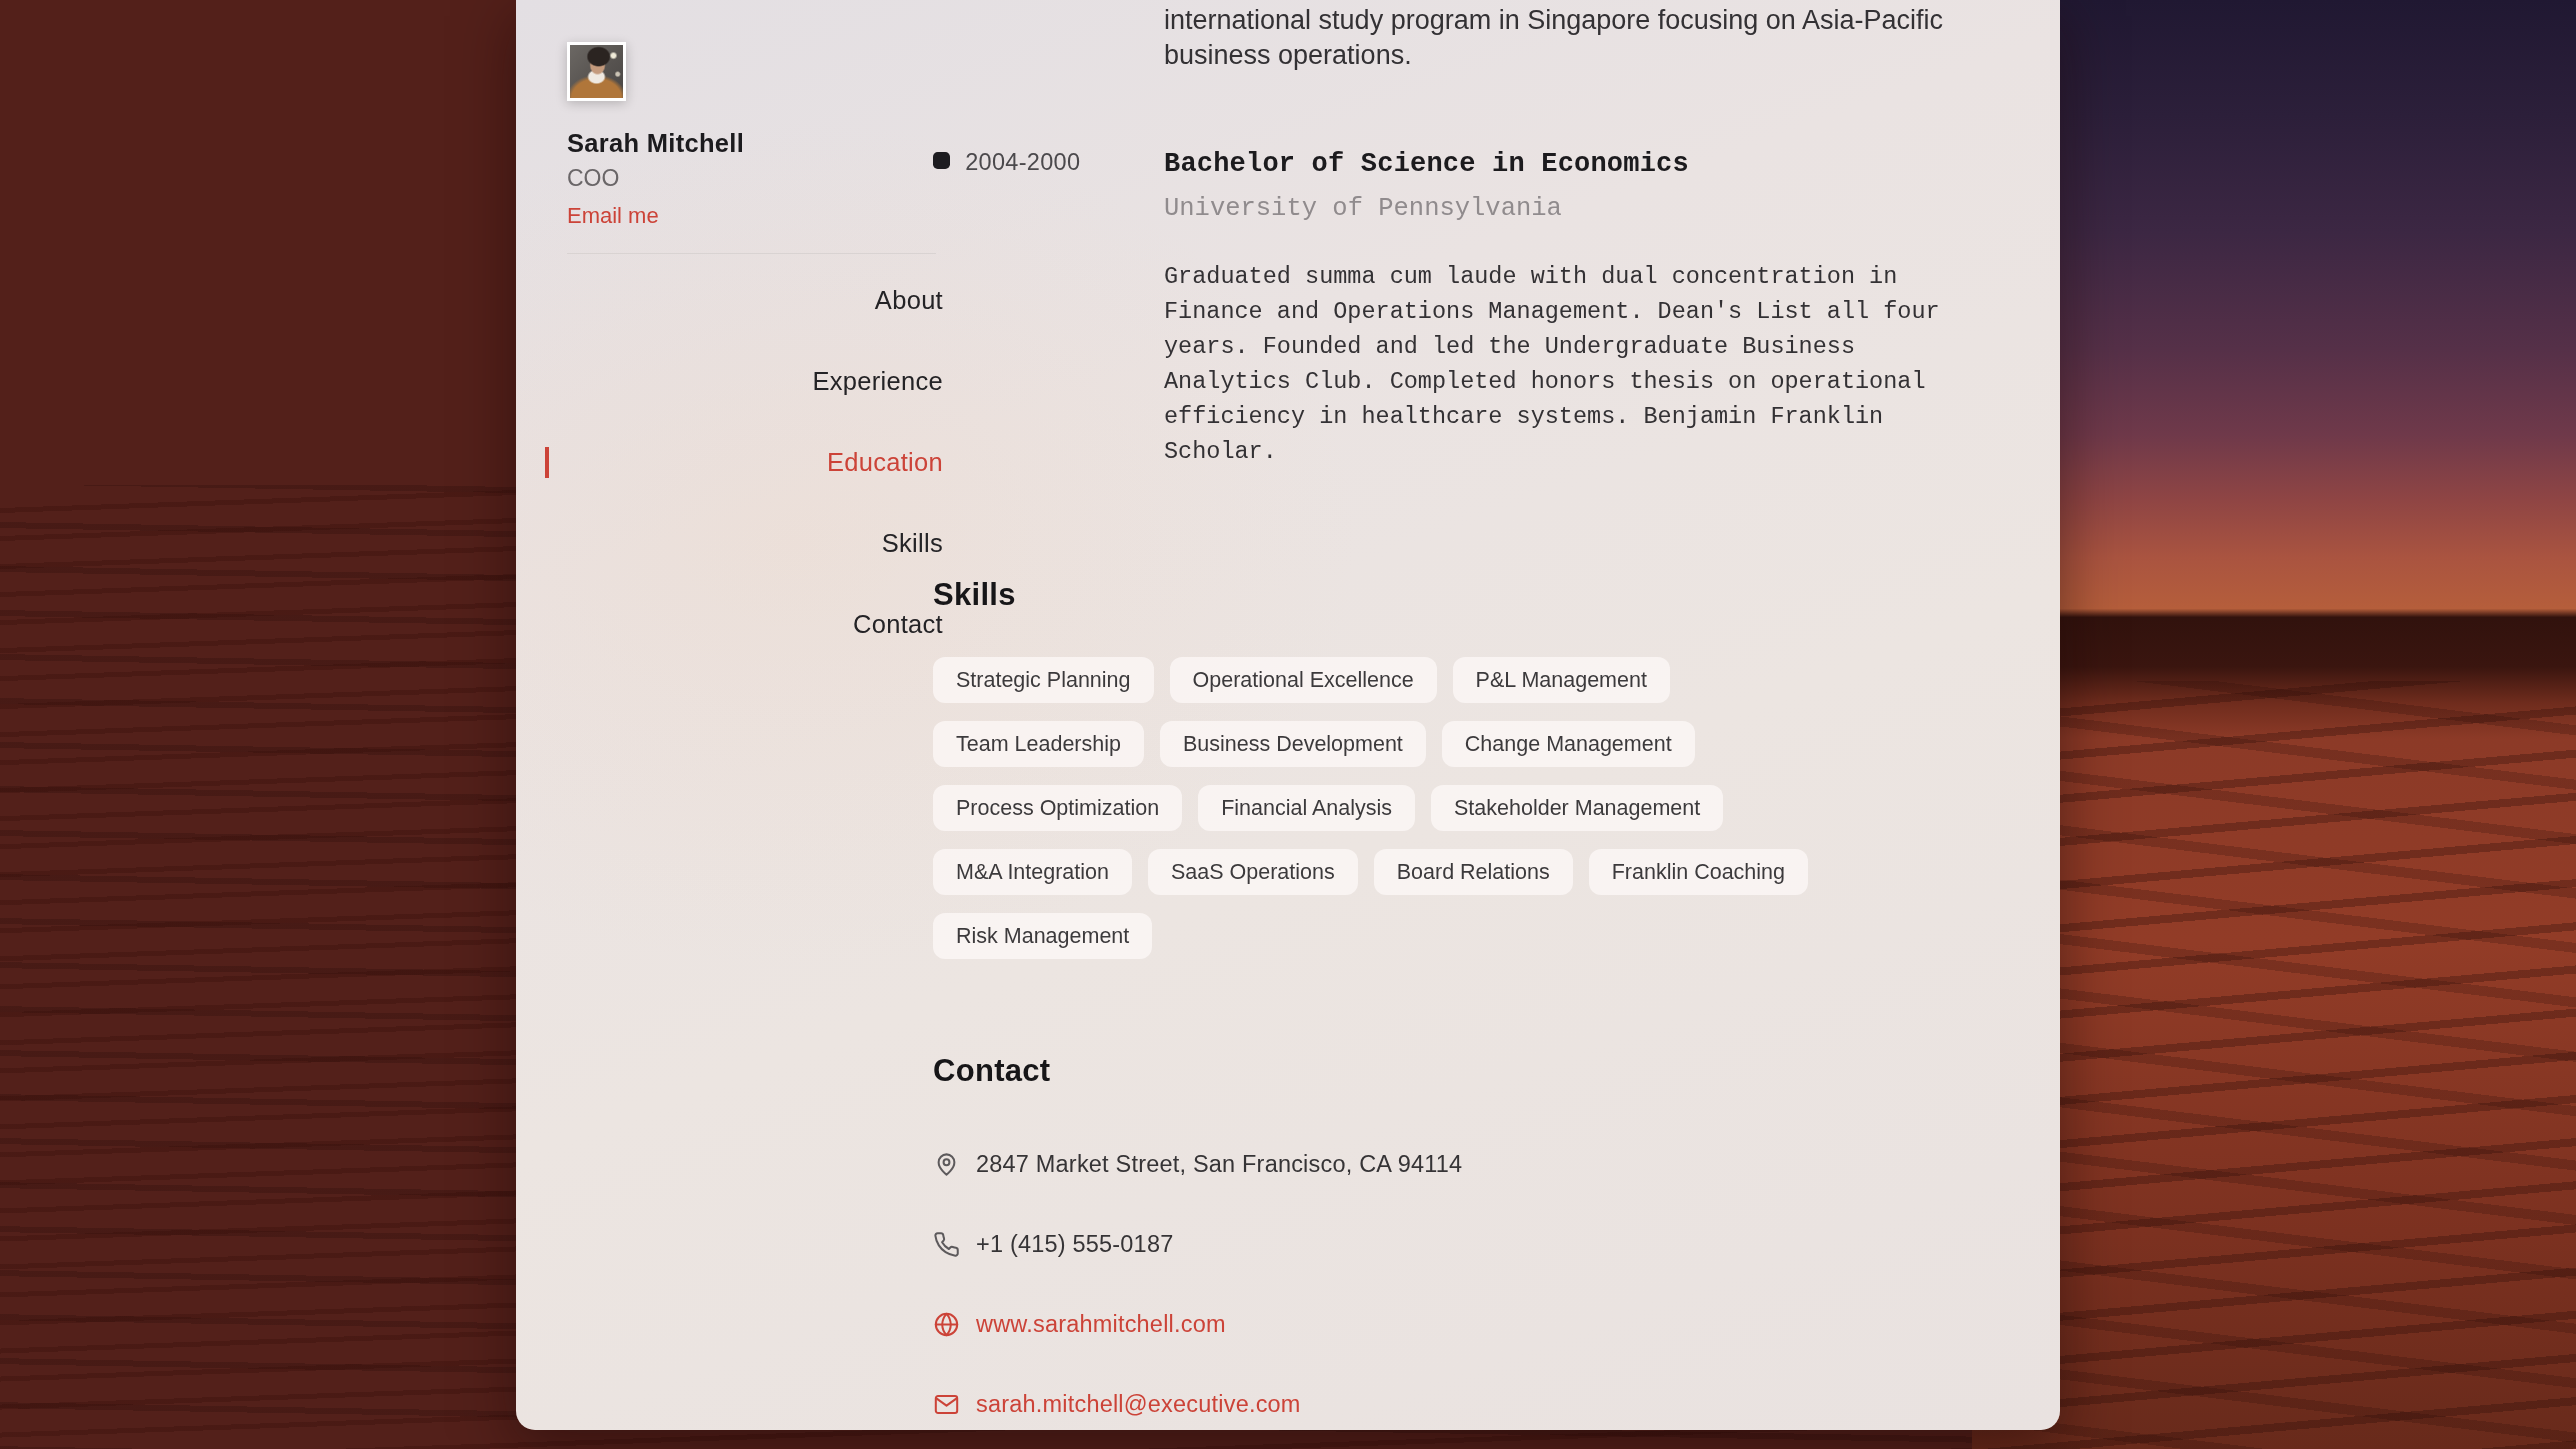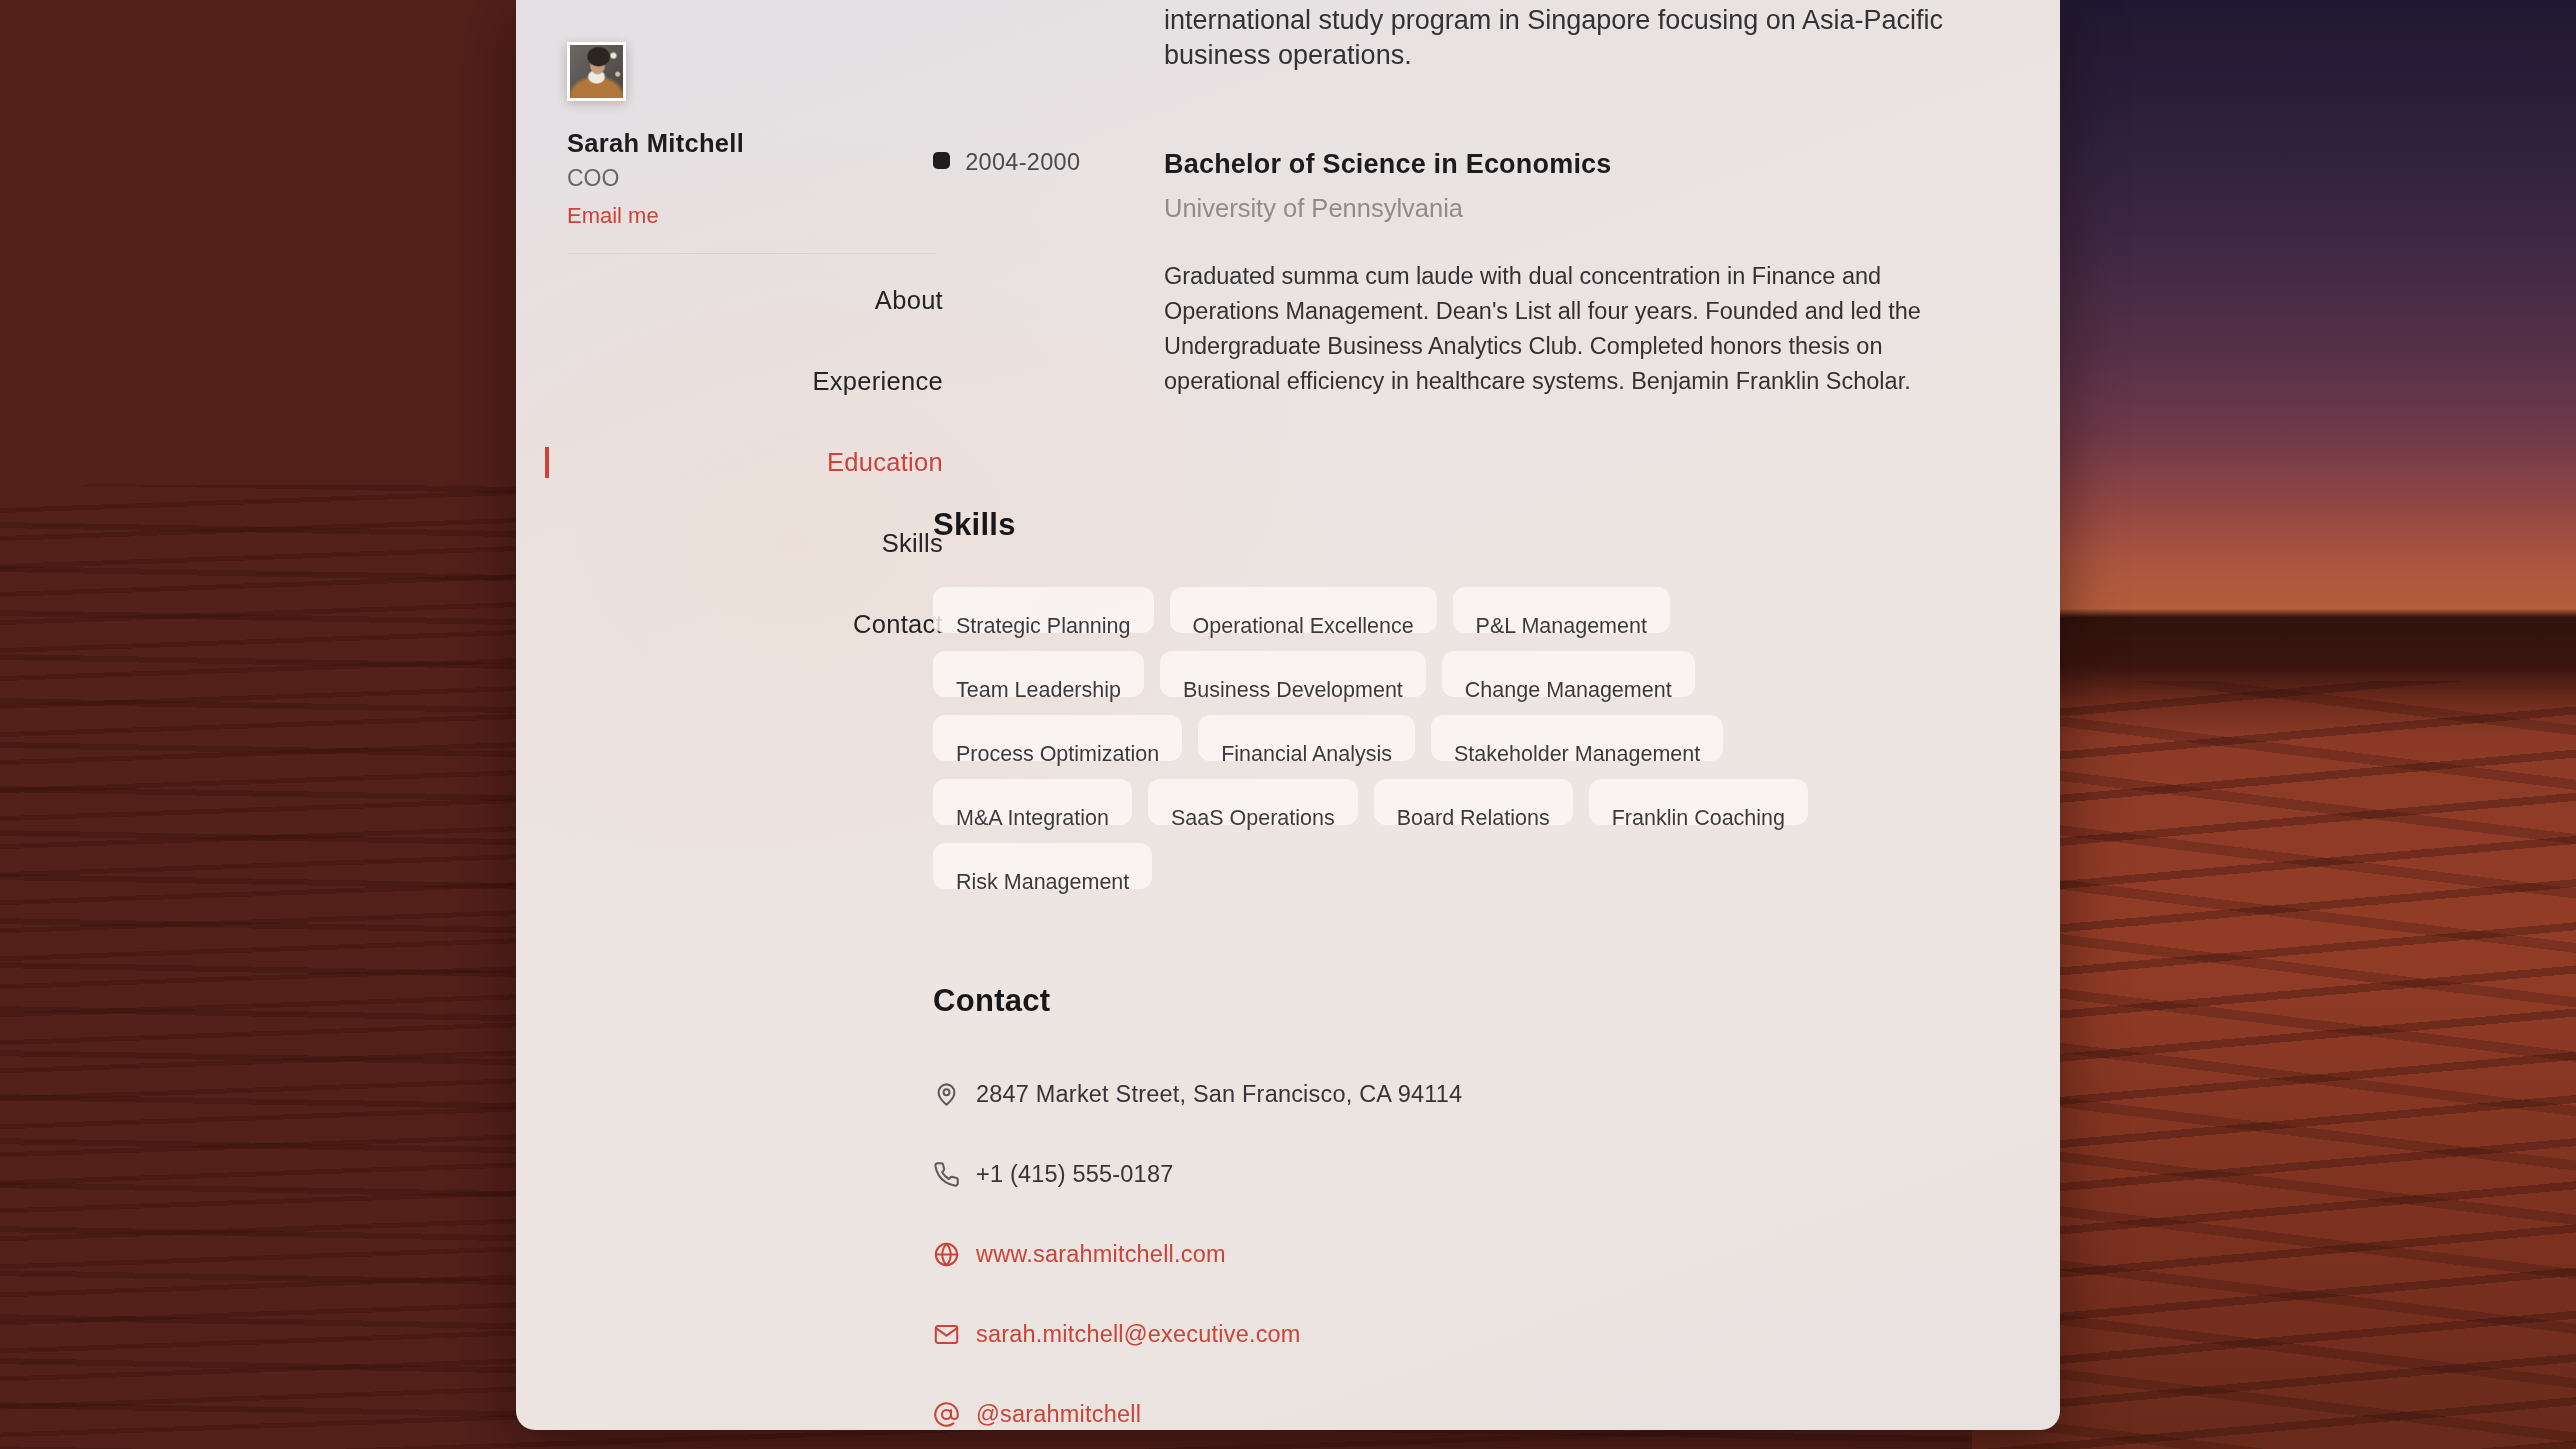--- a/index.html
+++ b/index.html
@@ -75,30 +75,30 @@
   .nav a{display:block;font-size:25.5px;line-height:31px;font-weight:500;color:#242326;margin-bottom:50px;text-decoration:none;cursor:pointer;letter-spacing:0.3px;}
   .nav a.active{color:var(--accent);border-left:4.7px solid var(--accent);padding-left:17.4px;margin-left:-22px;}
 
   
   .main{position:absolute;left:417px;top:0;width:1023px;}
   .overflow-para{padding-top:2.7px;margin-left:231px;width:802px;font-size:27px;line-height:35px;color:var(--body);}
   .edu-entry{display:flex;margin-top:75px;}
   .edu-when{width:231px;display:flex;align-items:flex-start;flex:none;}
   .tl-square{width:17.4px;height:17.4px;border-radius:4.7px;background:#1d1c20;margin-top:4px;flex:none;}
   .edu-years{margin-left:14.8px;font-size:23.5px;line-height:29.5px;color:#4b494c;letter-spacing:0.3px;}
-  .edu-body{flex:1;min-width:0;}
+  .edu-body{flex:1;min-width:0;font-family:Liberation Mono, monospace;}
   .edu-degree{font-size:27px;line-height:32px;font-weight:700;color:var(--ink);letter-spacing:0.2px;}
   .edu-school{margin-top:13.4px;font-size:25.5px;line-height:31px;color:var(--muted);}
   .edu-desc{margin-top:35px;font-size:23.5px;line-height:35px;color:var(--body);}
 
   .section-heading{font-size:31px;line-height:38px;font-weight:700;color:#171618;letter-spacing:0.3px;}
   .skills-head{margin-top:107px;}
   .chips{margin-top:43px;width:959px;display:flex;flex-wrap:wrap;gap:18px 16px;}
   .chip{
-    height:46px;line-height:46px;padding:16px 23px;border-radius:12px;
+    height:46px;line-height:46px;padding:0 23px;border-radius:12px;
     background:rgba(251,247,245,.82);color:#3c3a3c;font-size:21.5px;white-space:nowrap;
   }
 
   .contact-head{margin-top:93px;}
   .contact-list{margin-top:55px;}
   .c-row{display:flex;align-items:center;height:38px;margin-bottom:42px;}
   .c-ic{width:27px;height:27px;flex:none;}
   .c-ic svg{width:27px;height:27px;display:block;}
   .c-text{margin-left:16px;font-size:23.5px;letter-spacing:0.2px;color:#363436;}
   .c-row.is-link .c-text{color:var(--accent);cursor:pointer;}

